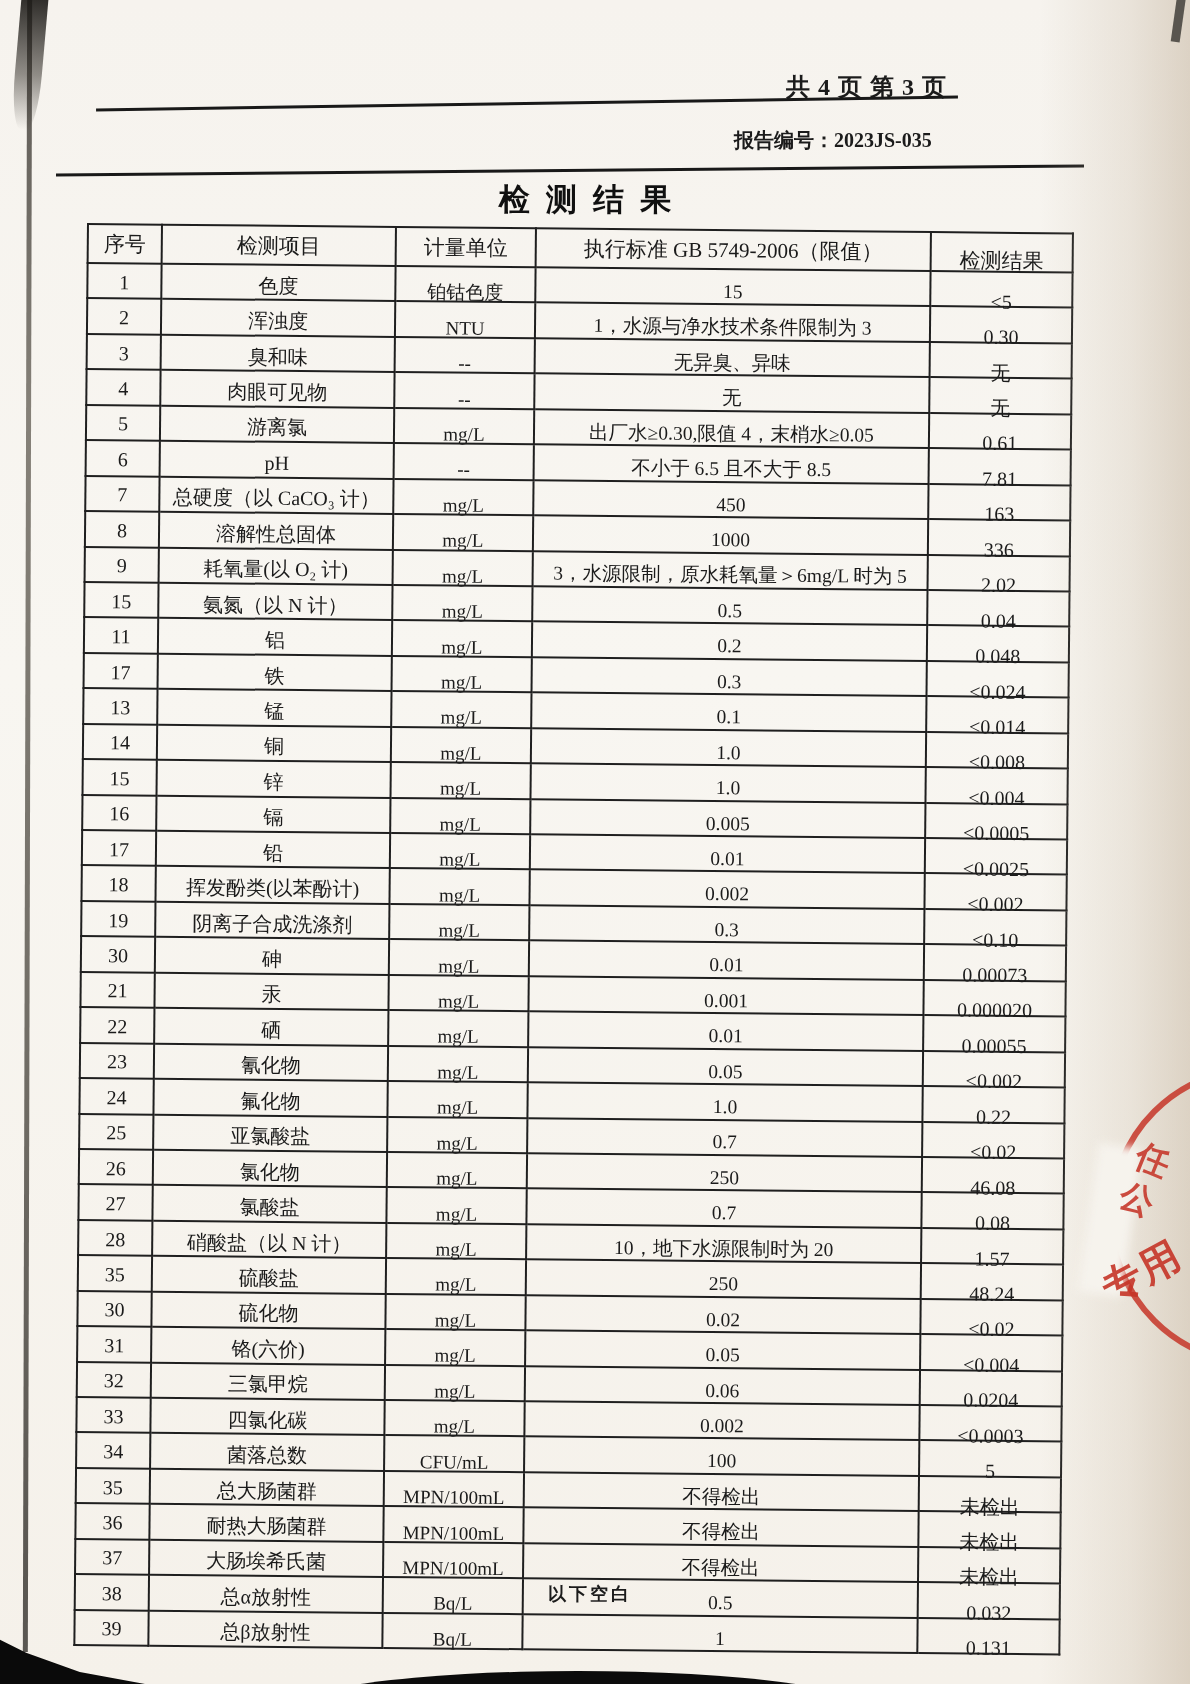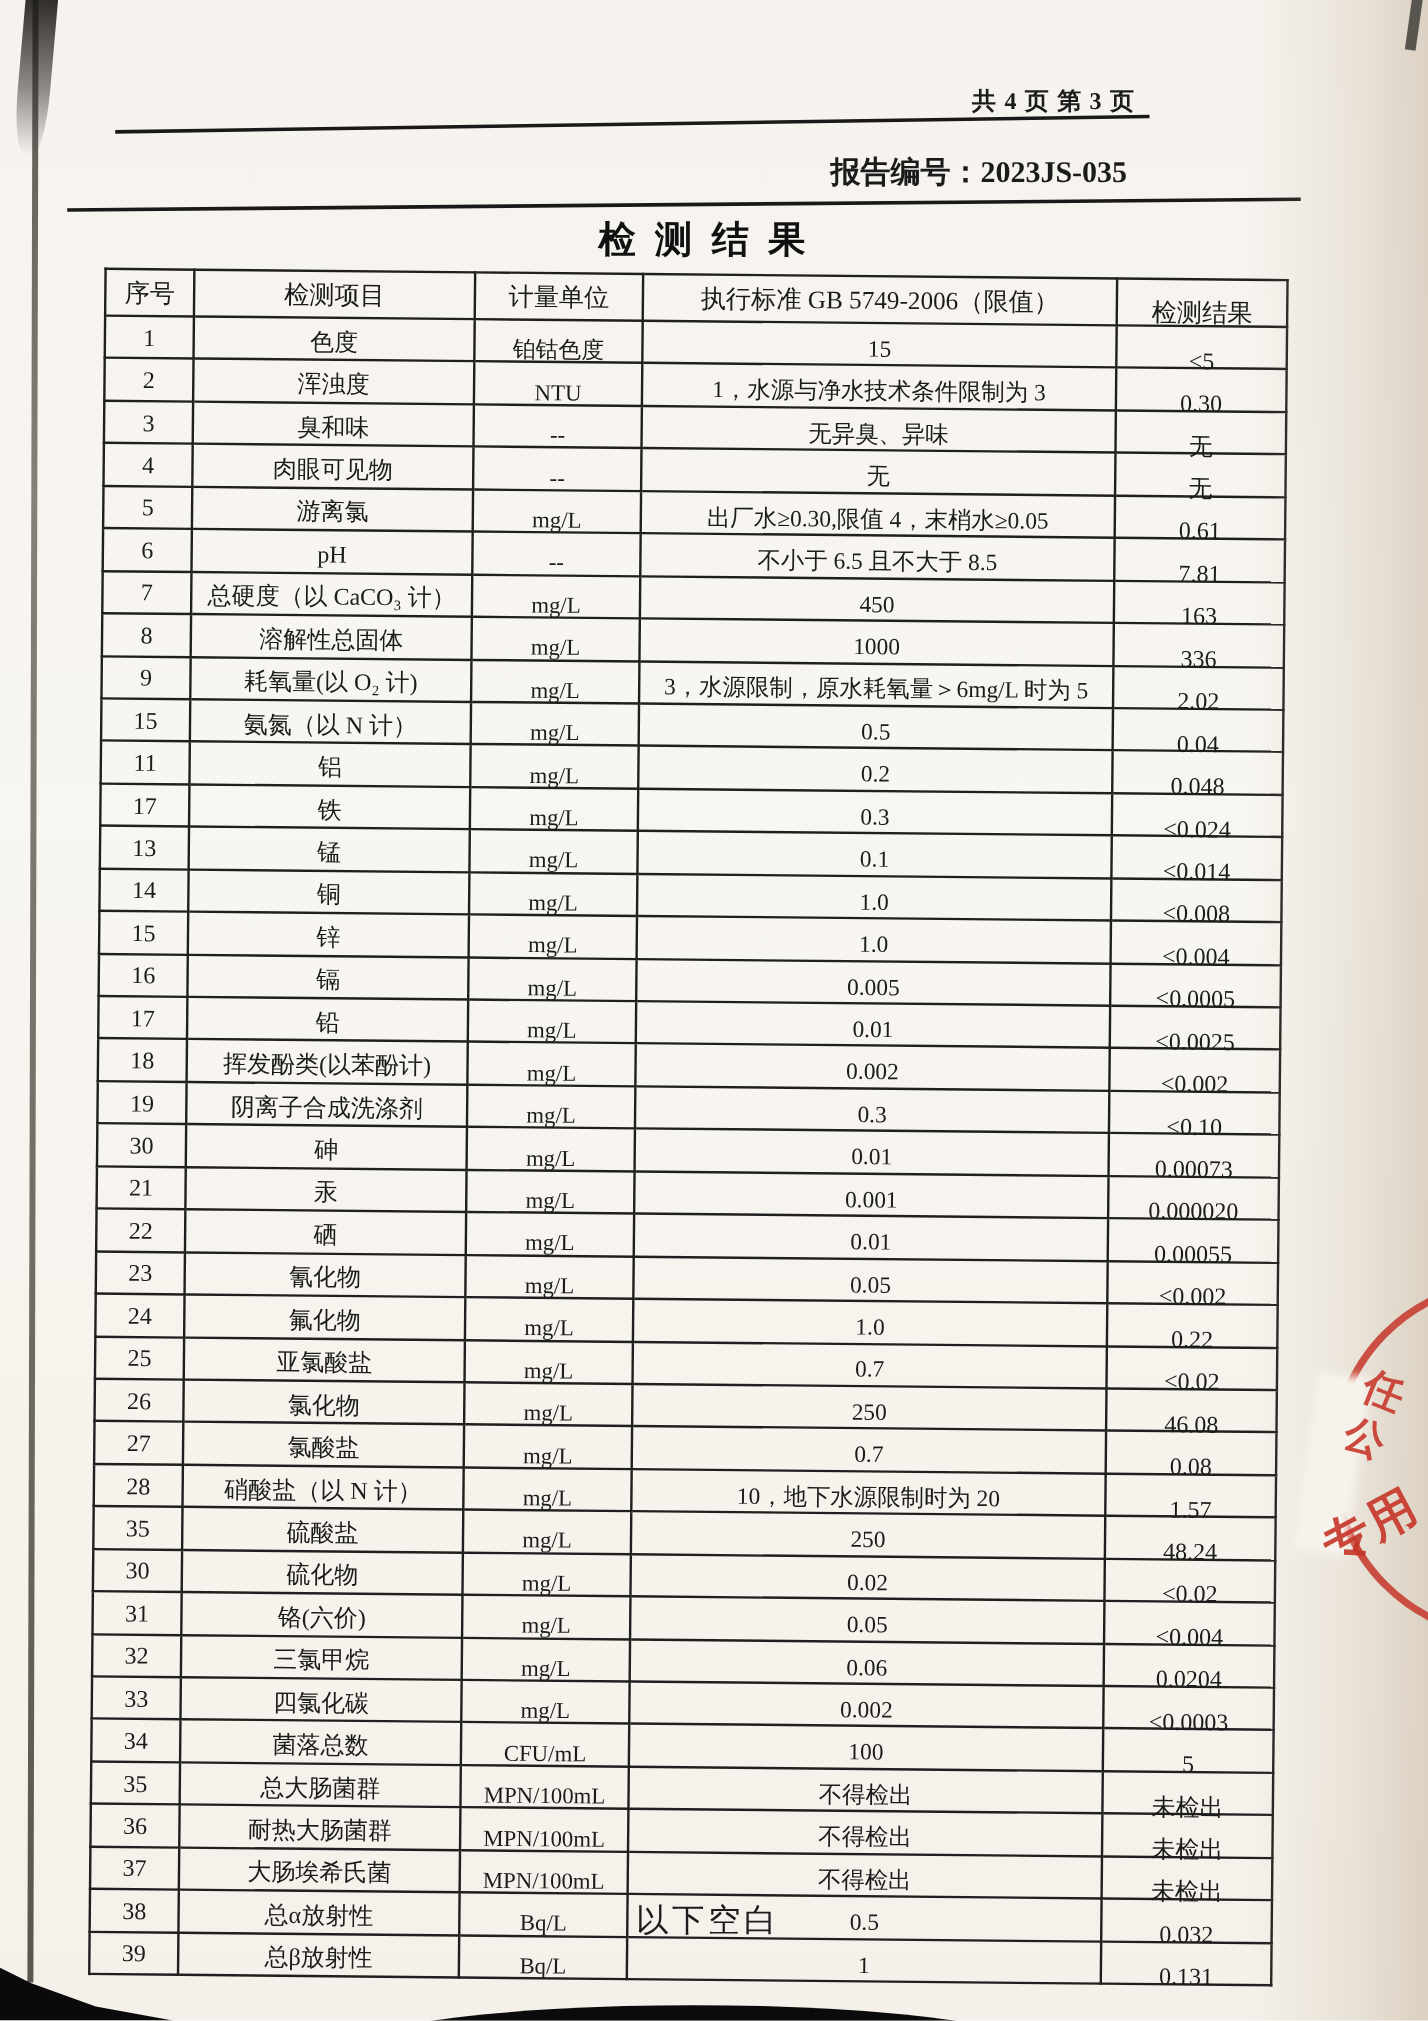--- a/index.html
+++ b/index.html
@@ -18,27 +18,27 @@
   .corner-tr{position:absolute;left:1174px;top:-6px;width:9px;height:48px;background:#4a4741;
      transform:rotate(8deg);opacity:.9;z-index:6;}
   .corner-bl{position:absolute;left:0;top:1630px;width:145px;height:54px;background:#0a0a0a;z-index:7;
      clip-path:polygon(0 18%,18% 42%,55% 78%,100% 100%,0 100%);}
   .bottom-bar{position:absolute;left:283px;top:1671px;width:590px;height:80px;background:#0b0b0b;
      border-radius:50%;z-index:7;}
   .right-shade{position:absolute;right:0;top:0;width:150px;height:100%;z-index:3;pointer-events:none;
      background:linear-gradient(90deg,rgba(196,180,158,0),rgba(196,180,158,.26) 60%,rgba(184,164,138,.42));}
 
   
-  .page-info{position:absolute;left:810px;top:71px;font-size:20px;font-weight:700;letter-spacing:1px;z-index:2;}
+  .page-info{position:absolute;left:786px;top:71px;font-size:24px;font-weight:700;letter-spacing:1px;z-index:2;}
   .rule{position:absolute;background:#191919;z-index:2;}
   .rule1{left:96px;top:102px;width:862px;height:2.5px;transform:rotate(-.85deg);}
   .rule2{left:56px;top:169px;width:1028px;height:2.5px;transform:rotate(-.5deg);}
   .company{position:absolute;left:78px;top:106px;font-family:"Liberation Sans","DejaVu Sans",sans-serif;
      font-weight:700;font-size:27px;letter-spacing:1px;color:#101010;z-index:2;}
-  .report-no{position:absolute;left:692px;top:127px;font-size:25px;font-weight:700;z-index:2;}
+  .report-no{position:absolute;left:734px;top:127px;font-size:20px;font-weight:700;z-index:2;}
   .title{position:absolute;left:0;top:179px;width:1170px;margin:0;text-align:center;
      font-family:"Liberation Sans","DejaVu Sans",sans-serif;font-weight:700;font-size:31px;
      letter-spacing:.52em;text-indent:.52em;color:#101010;z-index:2;}
 
   
   .table-wrap{position:absolute;left:87px;top:223px;z-index:2;transform:rotate(.55deg);transform-origin:left top;}
   table{border-collapse:collapse;table-layout:fixed;width:985px;}
   th,td{border:2px solid #1f1f1f;text-align:center;padding:0;overflow:visible;}
   th{height:37px;font-size:21px;font-weight:400;}
   td{height:33.45px;font-size:20px;line-height:1;}
@@ -47,21 +47,21 @@
   .sh{display:inline-block;white-space:nowrap;}
   .s0{transform:translateY(1px);}
   .s1{transform:translateY(3px);}
   .s2{transform:translateY(8px);}
   .s3{transform:translateY(5px);}
   .s4{transform:translateY(12px);}
   .s4h{transform:translateY(8px);display:inline-block;}
 
   
   .footer-note{position:absolute;left:0;top:1582px;width:1180px;text-align:center;z-index:2;
-     font-family:"Liberation Sans","DejaVu Sans",sans-serif;font-weight:400;font-size:27px;letter-spacing:3px;}
+     font-family:"Liberation Sans","DejaVu Sans",sans-serif;font-weight:700;font-size:18px;letter-spacing:3px;}
 
   
   .stamp{position:absolute;left:0;top:0;width:100%;height:100%;z-index:4;pointer-events:none;}
   .stamp-circle{position:absolute;left:1108px;top:1065px;width:290px;height:290px;border-radius:50%;
      border:6px solid var(--stamp-color,#c63528);opacity:.85;}
   .stamp-fade{position:absolute;left:1088px;top:1145px;width:44px;height:150px;background:#f6f3ed;
      filter:blur(4px);transform:rotate(8deg);}
   .stamp-ring-text{position:absolute;left:1128px;top:1138px;width:38px;font-size:34px;line-height:42px;
      color:var(--stamp-color,#c63528);transform:rotate(22deg);font-weight:700;opacity:.88;
      font-family:"Liberation Sans","DejaVu Sans",sans-serif;word-break:break-all;}

